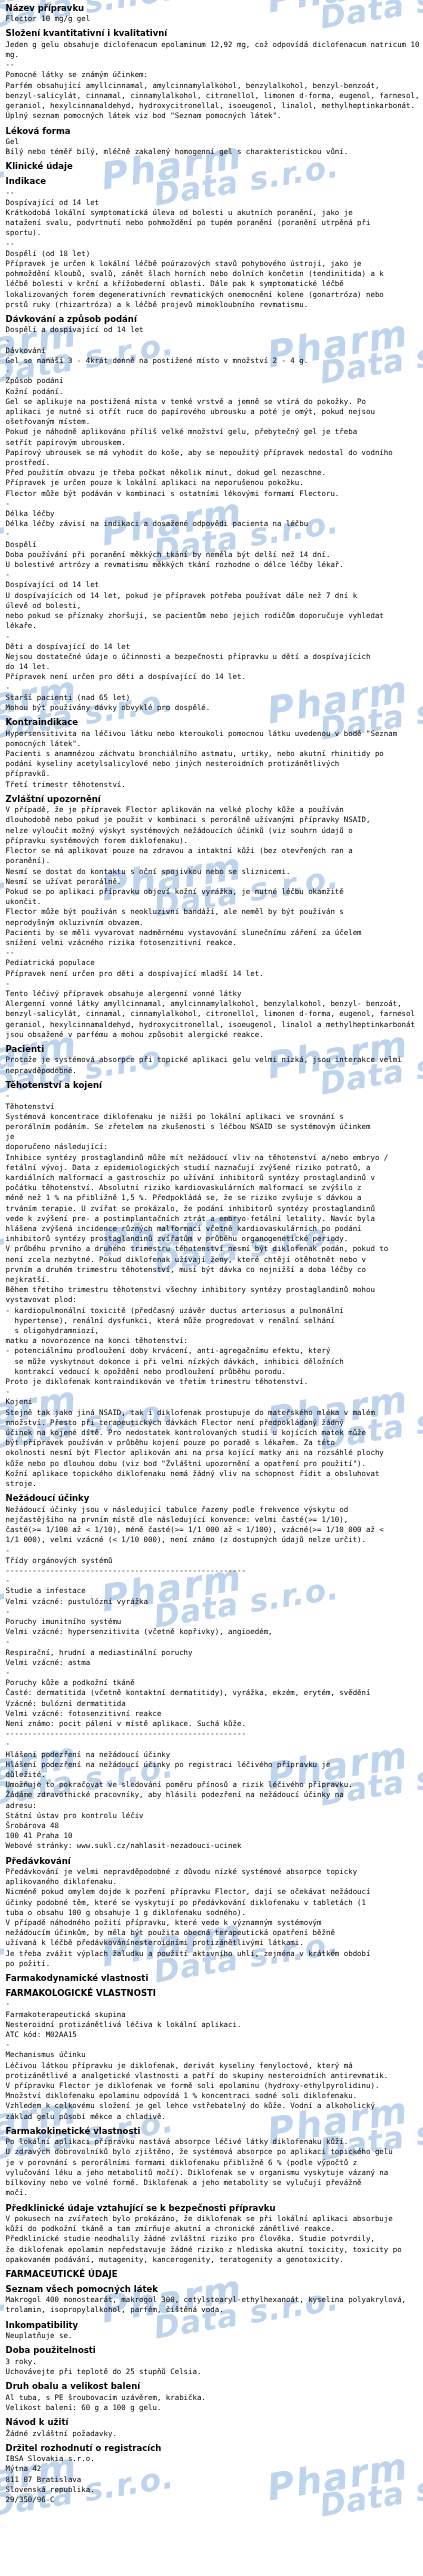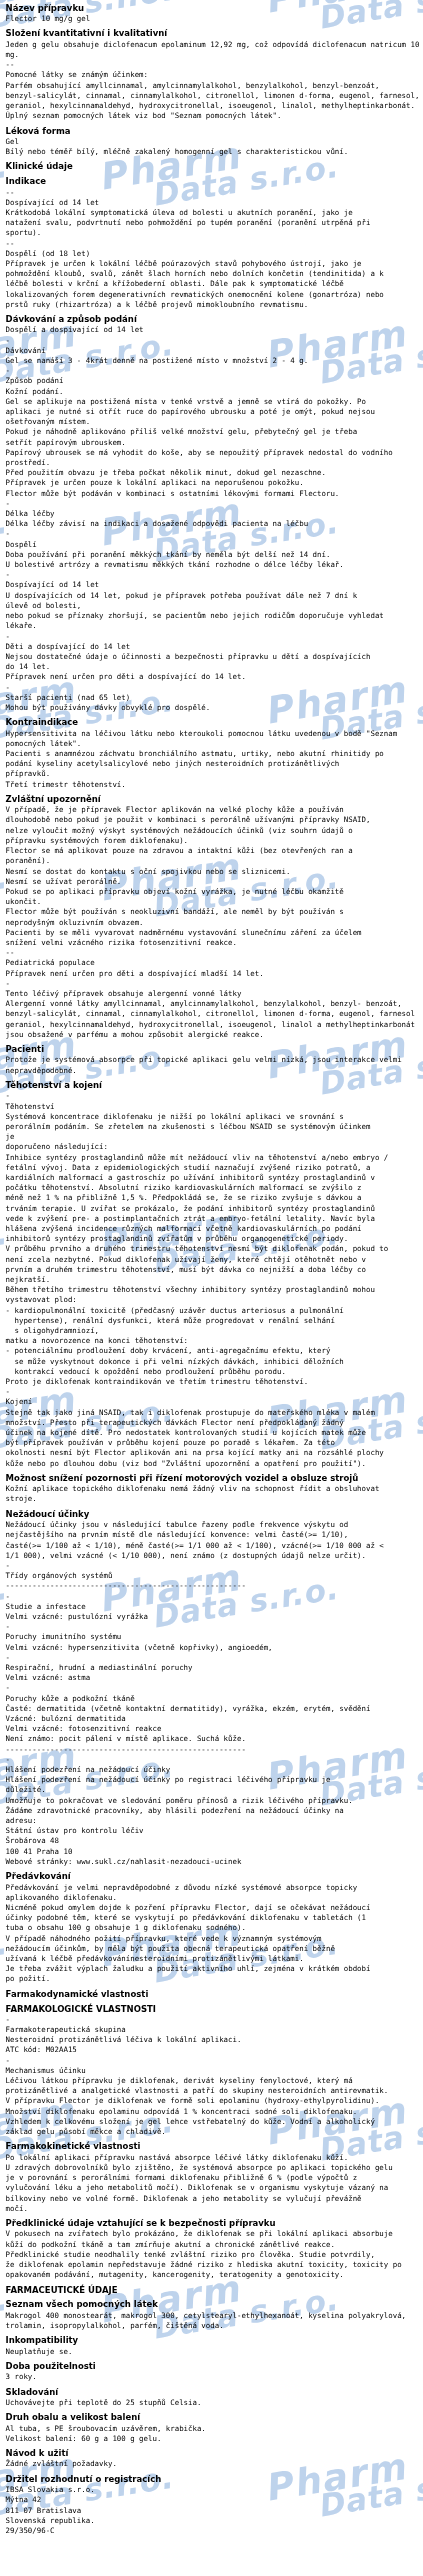--- a/index.html
+++ b/index.html
@@ -275,21 +275,20 @@
       <div class="t">  kontrakcí vedoucí k opoždění nebo prodloužení průběhu porodu.</div>
       <div class="t">Proto je diklofenak kontraindikován ve třetím trimestru těhotenství.</div>
       <div class="t">-</div>
       <div class="t">Kojení</div>
       <div class="t">Stejně tak jako jiná NSAID, tak i diklofenak prostupuje do mateřského mléka v malém</div>
       <div class="t">množství. Přesto při terapeutických dávkách Flector není předpokládaný žádný</div>
       <div class="t">účinek na kojené dítě. Pro nedostatek kontrolovaných studií u kojících matek může</div>
       <div class="t">být přípravek používán v průběhu kojení pouze po poradě s lékařem. Za této</div>
       <div class="t">okolnosti nesmí být Flector aplikován ani na prsa kojící matky ani na rozsáhlé plochy</div>
       <div class="t">kůže nebo po dlouhou dobu (viz bod "Zvláštní upozornění a opatření pro použití").</div>
-      <div class="h">Možnost snížení pozornosti při řízení motorových vozidel a obsluze strojů</div>
       <div class="t">Kožní aplikace topického diklofenaku nemá žádný vliv na schopnost řídit a obsluhovat</div>
       <div class="t">stroje.</div>
       <div class="h">Nežádoucí účinky</div>
       <div class="t">Nežádoucí účinky jsou v následující tabulce řazeny podle frekvence výskytu od</div>
       <div class="t">nejčastějšího na prvním místě dle následující konvence: velmi časté(&gt;= 1/10),</div>
       <div class="t">časté(&gt;= 1/100 až &lt; 1/10), méně časté(&gt;= 1/1 000 až &lt; 1/100), vzácné(&gt;= 1/10 000 až &lt;</div>
       <div class="t">1/1 000), velmi vzácné (&lt; 1/10 000), není známo (z dostupných údajů nelze určit).</div>
       <div class="t">-</div>
       <div class="t">Třídy orgánových systémů</div>
       <div class="t">------------------------------------------------------</div>
@@ -348,32 +347,31 @@
       <div class="h">Farmakokinetické vlastnosti</div>
       <div class="t">Po lokální aplikaci přípravku nastává absorpce léčivé látky diklofenaku kůží.</div>
       <div class="t">U zdravých dobrovolníků bylo zjištěno, že systémová absorpce po aplikaci topického gelu</div>
       <div class="t">je v porovnání s perorálními formami diklofenaku přibližně 6 % (podle výpočtů z</div>
       <div class="t">vylučování léku a jeho metabolitů močí). Diklofenak se v organismu vyskytuje vázaný na</div>
       <div class="t">bílkoviny nebo ve volné formě. Diklofenak a jeho metabolity se vylučují převážně</div>
       <div class="t">močí.</div>
       <div class="h">Předklinické údaje vztahující se k bezpečnosti přípravku</div>
       <div class="t">V pokusech na zvířatech bylo prokázáno, že diklofenak se při lokální aplikaci absorbuje</div>
       <div class="t">kůží do podkožní tkáně a tam zmírňuje akutní a chronické zánětlivé reakce.</div>
-      <div class="t">Předklinické studie neodhalily tenké zvláštní riziko pro člověka. Studie potvrdily,</div>
+      <div class="t">Předklinické studie neodhalily žádné zvláštní riziko pro člověka. Studie potvrdily,</div>
       <div class="t">že diklofenak epolamin nepředstavuje žádné riziko z hlediska akutní toxicity, toxicity po</div>
       <div class="t">opakovaném podávání, mutagenity, kancerogenity, teratogenity a genotoxicity.</div>
       <div class="h">FARMACEUTICKÉ ÚDAJE</div>
       <div class="h">Seznam všech pomocných látek</div>
       <div class="t">Makrogol 400 monostearát, makrogol 300, cetylstearyl-ethylhexanoát, kyselina polyakrylová,</div>
       <div class="t">trolamin, isopropylalkohol, parfém, čištěná voda.</div>
       <div class="h">Inkompatibility</div>
       <div class="t">Neuplatňuje se.</div>
       <div class="h">Doba použitelnosti</div>
       <div class="t">3 roky.</div>
-      <div class="h">Skladování</div>
       <div class="t">Uchovávejte při teplotě do 25 stupňů Celsia.</div>
       <div class="h">Druh obalu a velikost balení</div>
       <div class="t">Al tuba, s PE šroubovacím uzávěrem, krabička.</div>
       <div class="t">Velikost balení: 60 g a 100 g gelu.</div>
       <div class="h">Návod k užití</div>
       <div class="t">Žádné zvláštní požadavky.</div>
       <div class="h">Držitel rozhodnutí o registracích</div>
       <div class="t">IBSA Slovakia s.r.o.</div>
       <div class="t">Mýtna 42</div>
       <div class="t">811 07 Bratislava</div>

